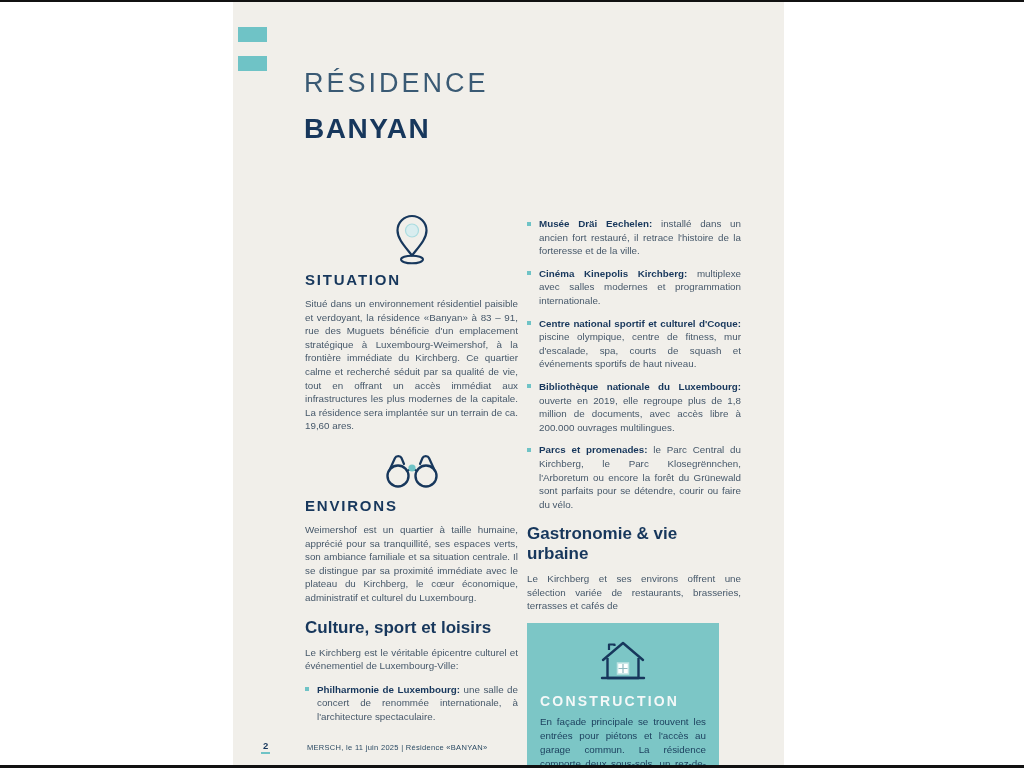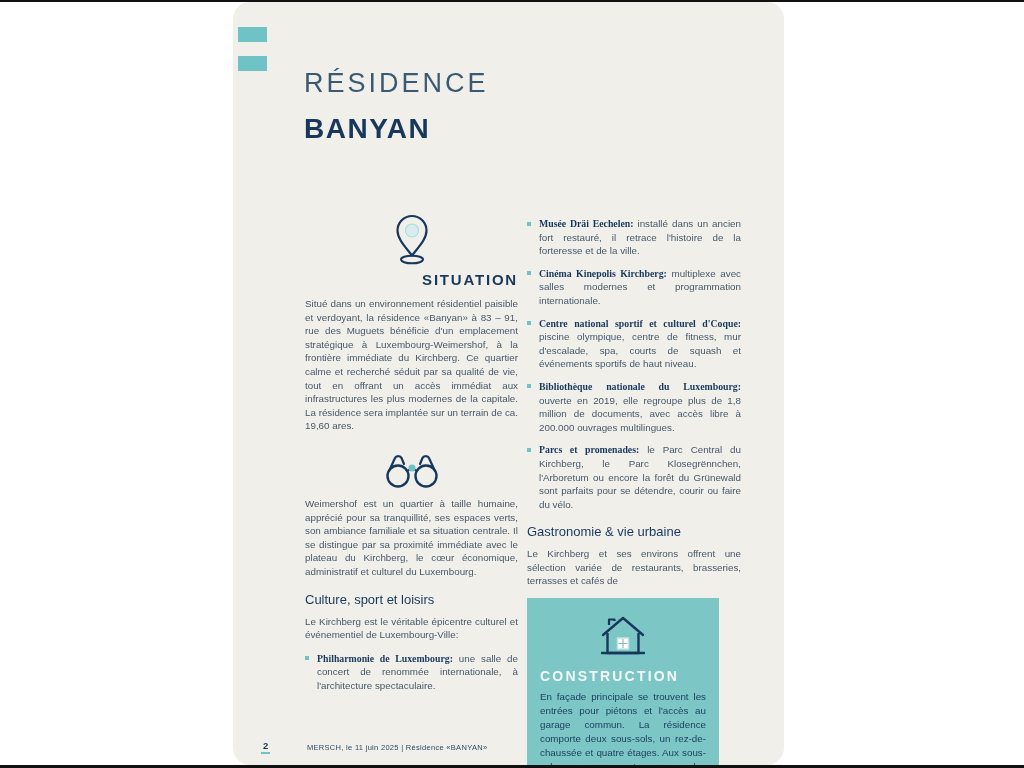--- a/index.html
+++ b/index.html
@@ -7,21 +7,20 @@
     width:1024px; height:768px; background:#ffffff; overflow:hidden;
     font-family:"Liberation Sans", sans-serif; position:relative;
   }
   .bar { position:absolute; left:0; width:1024px; background:#111111; }
   .bar.top { top:0; height:2px; }
   .bar.bottom { bottom:0; height:3px; }
 
   .page {
     position:absolute; left:233px; top:2px; width:551px; height:763px;
     background:#f1efea;
-    border-radius:17px;
   }
 
   .sq { position:absolute; left:5px; width:29px; height:15px; background:#6fc3c6; }
   .sq1 { top:25px; }
   .sq2 { top:54px; }
 
   .title-block { position:absolute; left:71px; top:66px; }
   .title-light {
     font-size:27px; font-weight:400; letter-spacing:3px; color:#3a5a74;
   }
@@ -31,39 +30,39 @@
 
   .col { position:absolute; }
   .col-left  { left:72px;  top:211px; width:213px; }
   .col-right { left:294px; top:215px; width:214px; }
 
   .icon-wrap { text-align:center; line-height:0; }
   .icon-wrap.pin  { margin-bottom:6px; }
   .icon-wrap.bino { margin-top:20px; margin-bottom:8px; }
 
   .section-heading {
-    margin:6px 0 9px; text-align:right;
+    margin:6px 0 9px; text-align:left;
     font-size:15px; font-weight:700; letter-spacing:1.8px; color:#17375c;
   }
   p.body {
     margin:0 0 10px; font-size:9.8px; line-height:13.6px;
     color:#46586a; text-align:justify;
   }
   .subheading {
-    margin:13px 0 8px; font-size:13px; font-weight:400; color:#17375c;
+    margin:13px 0 8px; font-size:17px; font-weight:700; color:#17375c;
   }
   ul.bullets { list-style:none; margin:0; padding:0; }
   li.bullet {
     position:relative; padding-left:12px; margin:0 0 9px;
     font-size:9.8px; line-height:13.6px; color:#46586a; text-align:justify;
   }
   .marker {
     position:absolute; left:0; top:4.5px; width:4px; height:4px; background:#6fc3c6;
   }
-  .bullet-label { font-weight:700; color:#17375c;font-family:Liberation Serif, serif; }
+  .bullet-label { font-weight:700; color:#17375c; }
 
   .construction-box {
     width:192px; box-sizing:border-box; margin-top:10px;
     background:#7cc6c6; padding:14px 13px 14px;
   }
   .construction-heading {
     text-align:left; font-size:14px; font-weight:700; letter-spacing:2.2px;
     color:#f4f8f8; margin:8px 0 6px;
   }
   p.construction-body {
@@ -110,20 +109,21 @@
     <div class="icon-wrap bino">
       <svg width="58" height="36" viewBox="0 0 58 36">
         <circle cx="15" cy="23" r="10.5" fill="none" stroke="#17375c" stroke-width="2.4"></circle>
         <circle cx="43" cy="23" r="10.5" fill="none" stroke="#17375c" stroke-width="2.4"></circle>
         <path d="M7 16 L12 5 C13 2.5 17.5 2.5 18.5 5 L21 11" fill="none" stroke="#17375c" stroke-width="2.2" stroke-linecap="round"></path>
         <path d="M51 16 L46 5 C45 2.5 40.5 2.5 39.5 5 L37 11" fill="none" stroke="#17375c" stroke-width="2.2" stroke-linecap="round"></path>
         <path d="M25 17 L33 17" fill="none" stroke="#17375c" stroke-width="2"></path>
         <circle cx="29" cy="15" r="3.6" fill="#6fc3c6"></circle>
       </svg>
     </div>
+    <h2 class="section-heading">ENVIRONS</h2>
     <p class="body">Weimershof est un quartier à taille humaine, apprécié pour sa tranquillité, ses espaces verts, son ambiance familiale et sa situation centrale. Il se distingue par sa proximité immédiate avec le plateau du Kirchberg, le cœur économique, administratif et culturel du Luxembourg.</p>
 
     <h3 class="subheading">Culture, sport et loisirs</h3>
     <p class="body">Le Kirchberg est le véritable épicentre culturel et événementiel de Luxembourg-Ville:</p>
 
     <ul class="bullets">
       <li class="bullet">
         <span class="marker"></span><span class="bullet-label">Philharmonie de Luxembourg:</span><span> une salle de concert de renommée internationale, à l'architecture spectaculaire.</span>
       </li>
 

